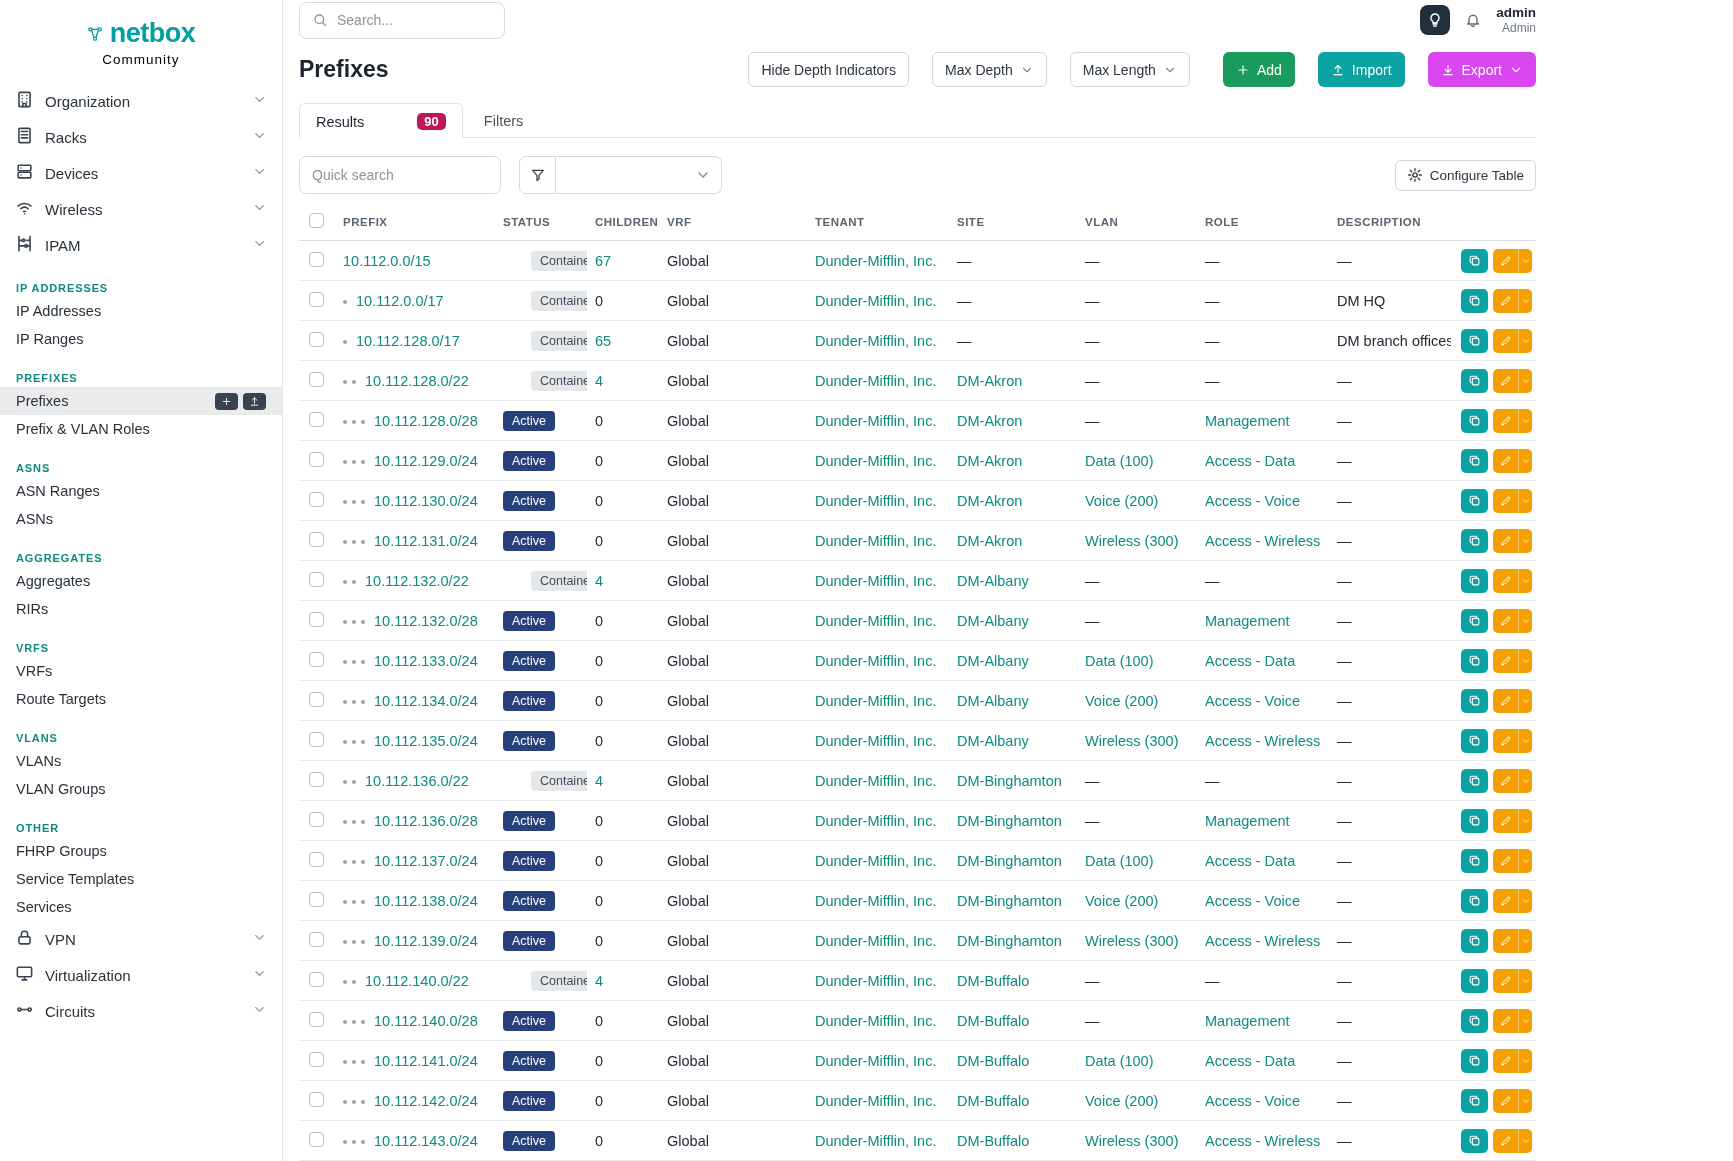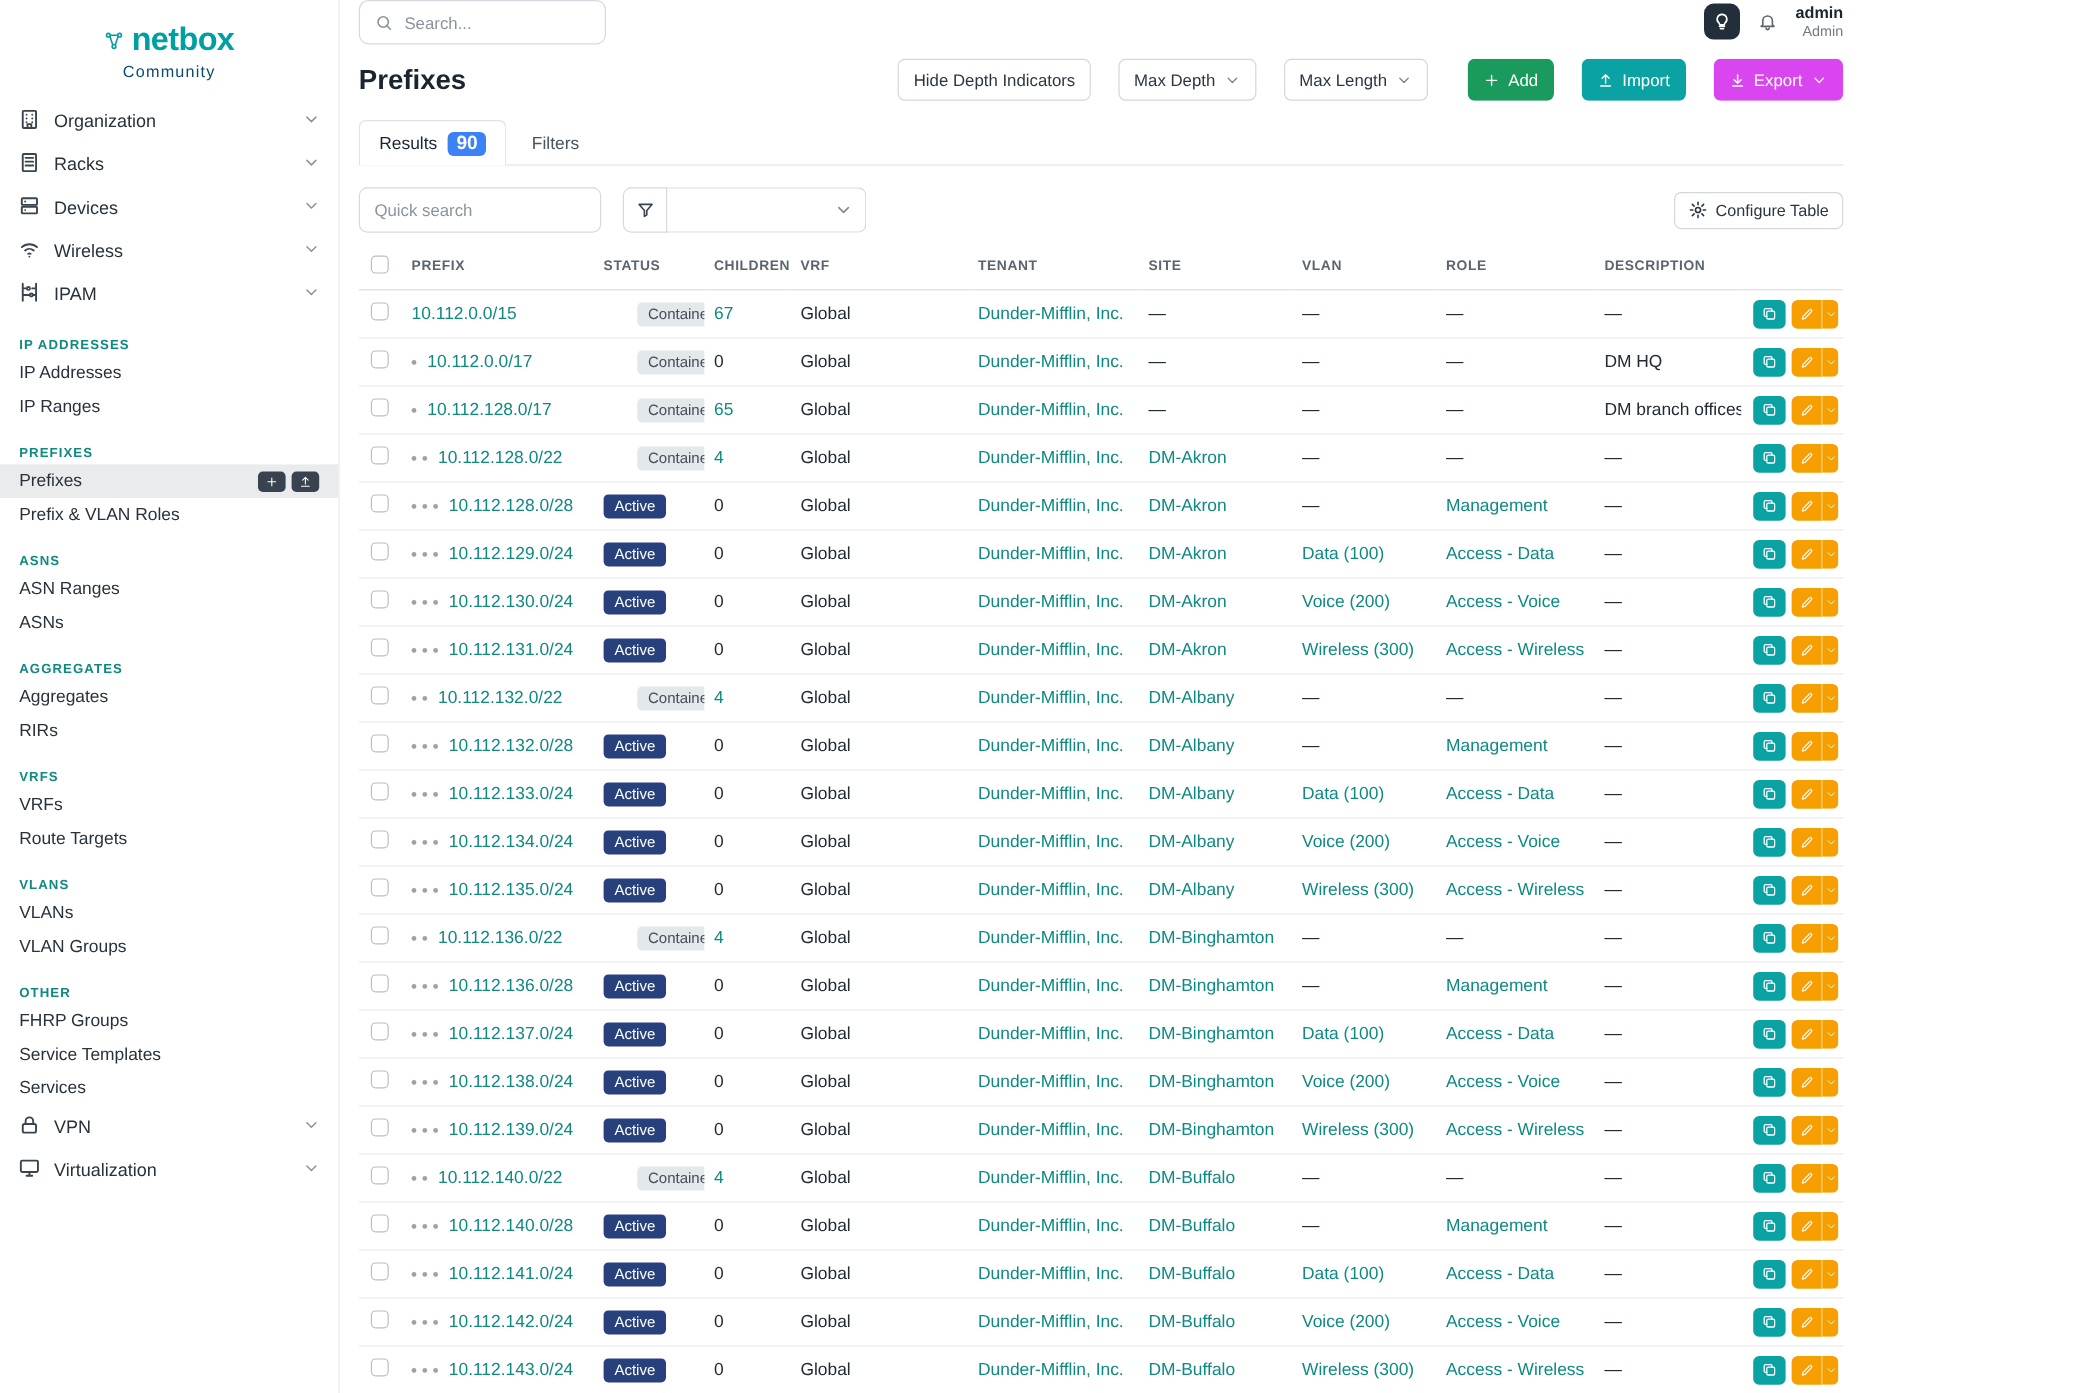--- a/index.html
+++ b/index.html
@@ -6,21 +6,21 @@
   html,body { width:1733px; height:1161px; overflow:hidden; background:#ffffff;
               font-family:"Liberation Sans", sans-serif; color:#212b36; }
   .app { display:flex; width:1552px; height:100%; }
 
   
   .sidebar { width:283px; min-width:283px; border-right:1px solid #e5e8eb; padding-top:12px; overflow:hidden; }
   .brand { text-align:center; padding:6px 0 16px; }
   .brand-row { display:flex; justify-content:center; align-items:center; gap:7px; }
   .logo-mark svg { width:30px; height:30px; color:#00a0a0; }
   .brand-name { color:#00a0a0; font-size:27px; font-weight:700; letter-spacing:-0.5px; }
-  .brand-sub { font-size:13.5px; color:#0c4a6e; margin-top:3px; letter-spacing:1px; }
+  .brand-sub { font-size:13.5px; color:#000000; margin-top:3px; letter-spacing:1px; }
 
   .nav-group { display:flex; align-items:center; gap:11px; height:36px; padding:0 15px; font-size:15px; color:#28323c; cursor:pointer; }
   .gicon { color:#3a444e; }
   .gicon svg { width:19px; height:19px; }
   .nav-group .chev { margin-left:auto; color:#8a939b; }
   .nav-group .chev svg { width:15px; height:15px; }
   .nav-section { margin-top:16px; padding:3px 16px; font-size:11px; font-weight:700; letter-spacing:.9px;
                  color:#0e8a80; text-transform:uppercase; }
   .nav-sub { display:flex; align-items:center; height:28px; padding:0 16px; font-size:14.5px; color:#28323c; cursor:pointer; }
   .nav-sub.active { background:#e9ebed; }
@@ -61,21 +61,21 @@
   .btn-green  { background:#1a9a5c; color:#fff; margin-left:10px; }
   .btn-teal   { background:#0aa2a2; color:#fff; }
   .btn-purple { background:#d946ef; color:#fff; }
   .btn-purple .chev { color:rgba(255,255,255,.9); }
 
   
   .tabs { display:flex; border-bottom:1px solid #dfe3e7; gap:4px; }
   .tab { padding:9px 16px 8px; font-size:14.5px; color:#49535d; display:flex; gap:9px; align-items:center;
          border:1px solid transparent; border-bottom:none; border-radius:6px 6px 0 0; cursor:pointer; }
   .tab.active { border-color:#dfe3e7; background:#fff; margin-bottom:-1px; color:#1b2530; }
-  .tab-badge { background:#3b82f6; color:#fff; font-size:16px; padding:1px 7px; border-radius:5px; font-weight:600; }
+  .tab-badge { background:#be185d; color:#fff; font-size:13px; padding:1px 7px; border-radius:5px; font-weight:600;margin-left:44px; }
 
   
   .table-controls { display:flex; align-items:center; margin:18px 0 8px; }
   .quick-search { width:202px; height:38px; border:1px solid #d6dade; border-radius:7px; padding:0 12px;
                   font-size:14px; outline:none; color:#212b36; font-family:"Liberation Sans", sans-serif; }
   .quick-search::placeholder { color:#8b949c; }
   .filter-group { display:flex; margin-left:18px; }
   .filter-btn { width:37px; height:38px; border:1px solid #d6dade; border-radius:7px 0 0 7px;
                 display:flex; align-items:center; justify-content:center; color:#39434f; background:#fff; cursor:pointer; }
   .filter-btn svg { width:15px; height:15px; }
@@ -264,20 +264,31 @@
           <span class="chev"><svg viewBox="0 0 24 24" fill="none" stroke="currentColor" stroke-width="2" stroke-linecap="round" stroke-linejoin="round">
               <path d="M6 9l6 6 6-6"></path>
             </svg></span>
         </div>
         <div class="nav-group">
           <span class="gicon"><svg viewBox="0 0 24 24" fill="none" stroke="currentColor" stroke-width="2" stroke-linecap="round" stroke-linejoin="round">
               <rect x="3" y="4" width="18" height="12" rx="1.5"></rect>
               <path d="M9 20h6M12 16v4"></path>
             </svg></span>
           <span>Virtualization</span>
+          <span class="chev"><svg viewBox="0 0 24 24" fill="none" stroke="currentColor" stroke-width="2" stroke-linecap="round" stroke-linejoin="round">
+              <path d="M6 9l6 6 6-6"></path>
+            </svg></span>
+        </div>
+        <div class="nav-group">
+          <span class="gicon"><svg viewBox="0 0 24 24" fill="none" stroke="currentColor" stroke-width="2" stroke-linecap="round" stroke-linejoin="round">
+              <circle cx="5.5" cy="12" r="2"></circle>
+              <circle cx="18.5" cy="12" r="2"></circle>
+              <path d="M7.5 12h9"></path>
+            </svg></span>
+          <span>Circuits</span>
           <span class="chev"><svg viewBox="0 0 24 24" fill="none" stroke="currentColor" stroke-width="2" stroke-linecap="round" stroke-linejoin="round">
               <path d="M6 9l6 6 6-6"></path>
             </svg></span>
         </div>
       </nav>
   </aside>
 
   <div class="main">
 
     <header class="topbar">

